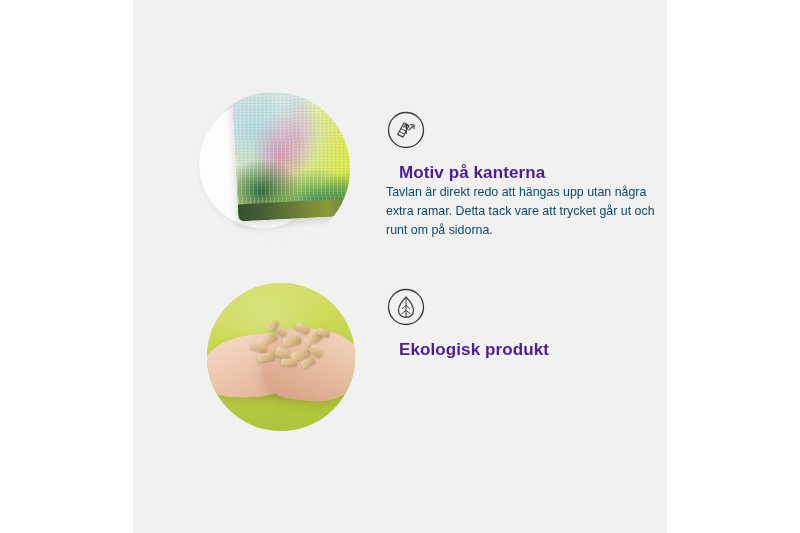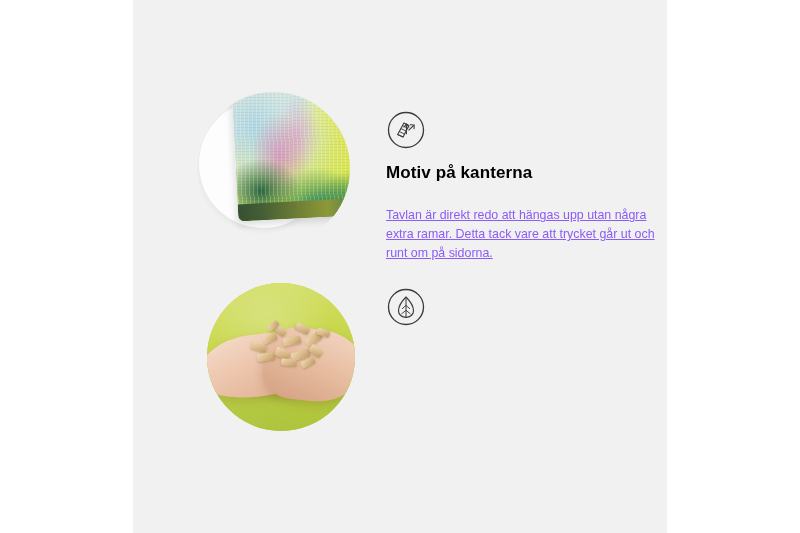--- a/index.html
+++ b/index.html
@@ -177,34 +177,33 @@
   }
   .tc-1 { position: absolute; left: 386px; top: 110px; }
   .tc-2 { position: absolute; left: 386px; top: 287px; }
 
   .feat-icon {
     width: 40px;
     height: 40px;
     display: block;
   }
   .feat-title {
-    margin: 13px 0 0 0;
+    margin: 13px 0 0 13px;
     font-size: 17px;
     font-weight: bold;
-    color: #000000;
+    color: #4c1d95;
     letter-spacing: 0.1px;
     line-height: 1.2;
   }
   .feat-desc {
-    margin: 23px 0 0 0;
+    margin: 0 0 0 0;
     font-size: 12.4px;
-    color: #8b5cf6;
+    color: #0c4a6e;
     line-height: 1.52;
     width: 272px;
-    text-decoration: underline;
   }
 </style>
 </head>
 <body>
 
 <div class="stage">
 
   <div class="panel"></div>
 
   <div class="feature feature-1">
@@ -262,15 +261,16 @@
   <div class="text-col tc-2">
     <svg class="feat-icon" viewBox="0 0 48 48">
       <circle cx="24" cy="24" r="21" fill="none" stroke="#3b3b3b" stroke-width="1.6"></circle>
       <path d="M24 12 C30.5 18.5 33 24.5 33 28.5 C33 33.2 29 36.5 24 36.5 C19 36.5 15 33.2 15 28.5 C15 24.5 17.5 18.5 24 12 Z" fill="none" stroke="#3b3b3b" stroke-width="1.4" stroke-linejoin="round"></path>
       <path d="M24 13.5 L24 36.5" fill="none" stroke="#3b3b3b" stroke-width="1.2"></path>
       <path d="M24 22 L19.2 26.3" fill="none" stroke="#3b3b3b" stroke-width="1.1"></path>
       <path d="M24 22 L28.8 26.3" fill="none" stroke="#3b3b3b" stroke-width="1.1"></path>
       <path d="M24 28 L18.6 32.3" fill="none" stroke="#3b3b3b" stroke-width="1.1"></path>
       <path d="M24 28 L29.4 32.3" fill="none" stroke="#3b3b3b" stroke-width="1.1"></path>
     </svg>
+    <h3 class="feat-title">Ekologisk produkt</h3>
   </div>
 
 </div>
 
 </body></html>

